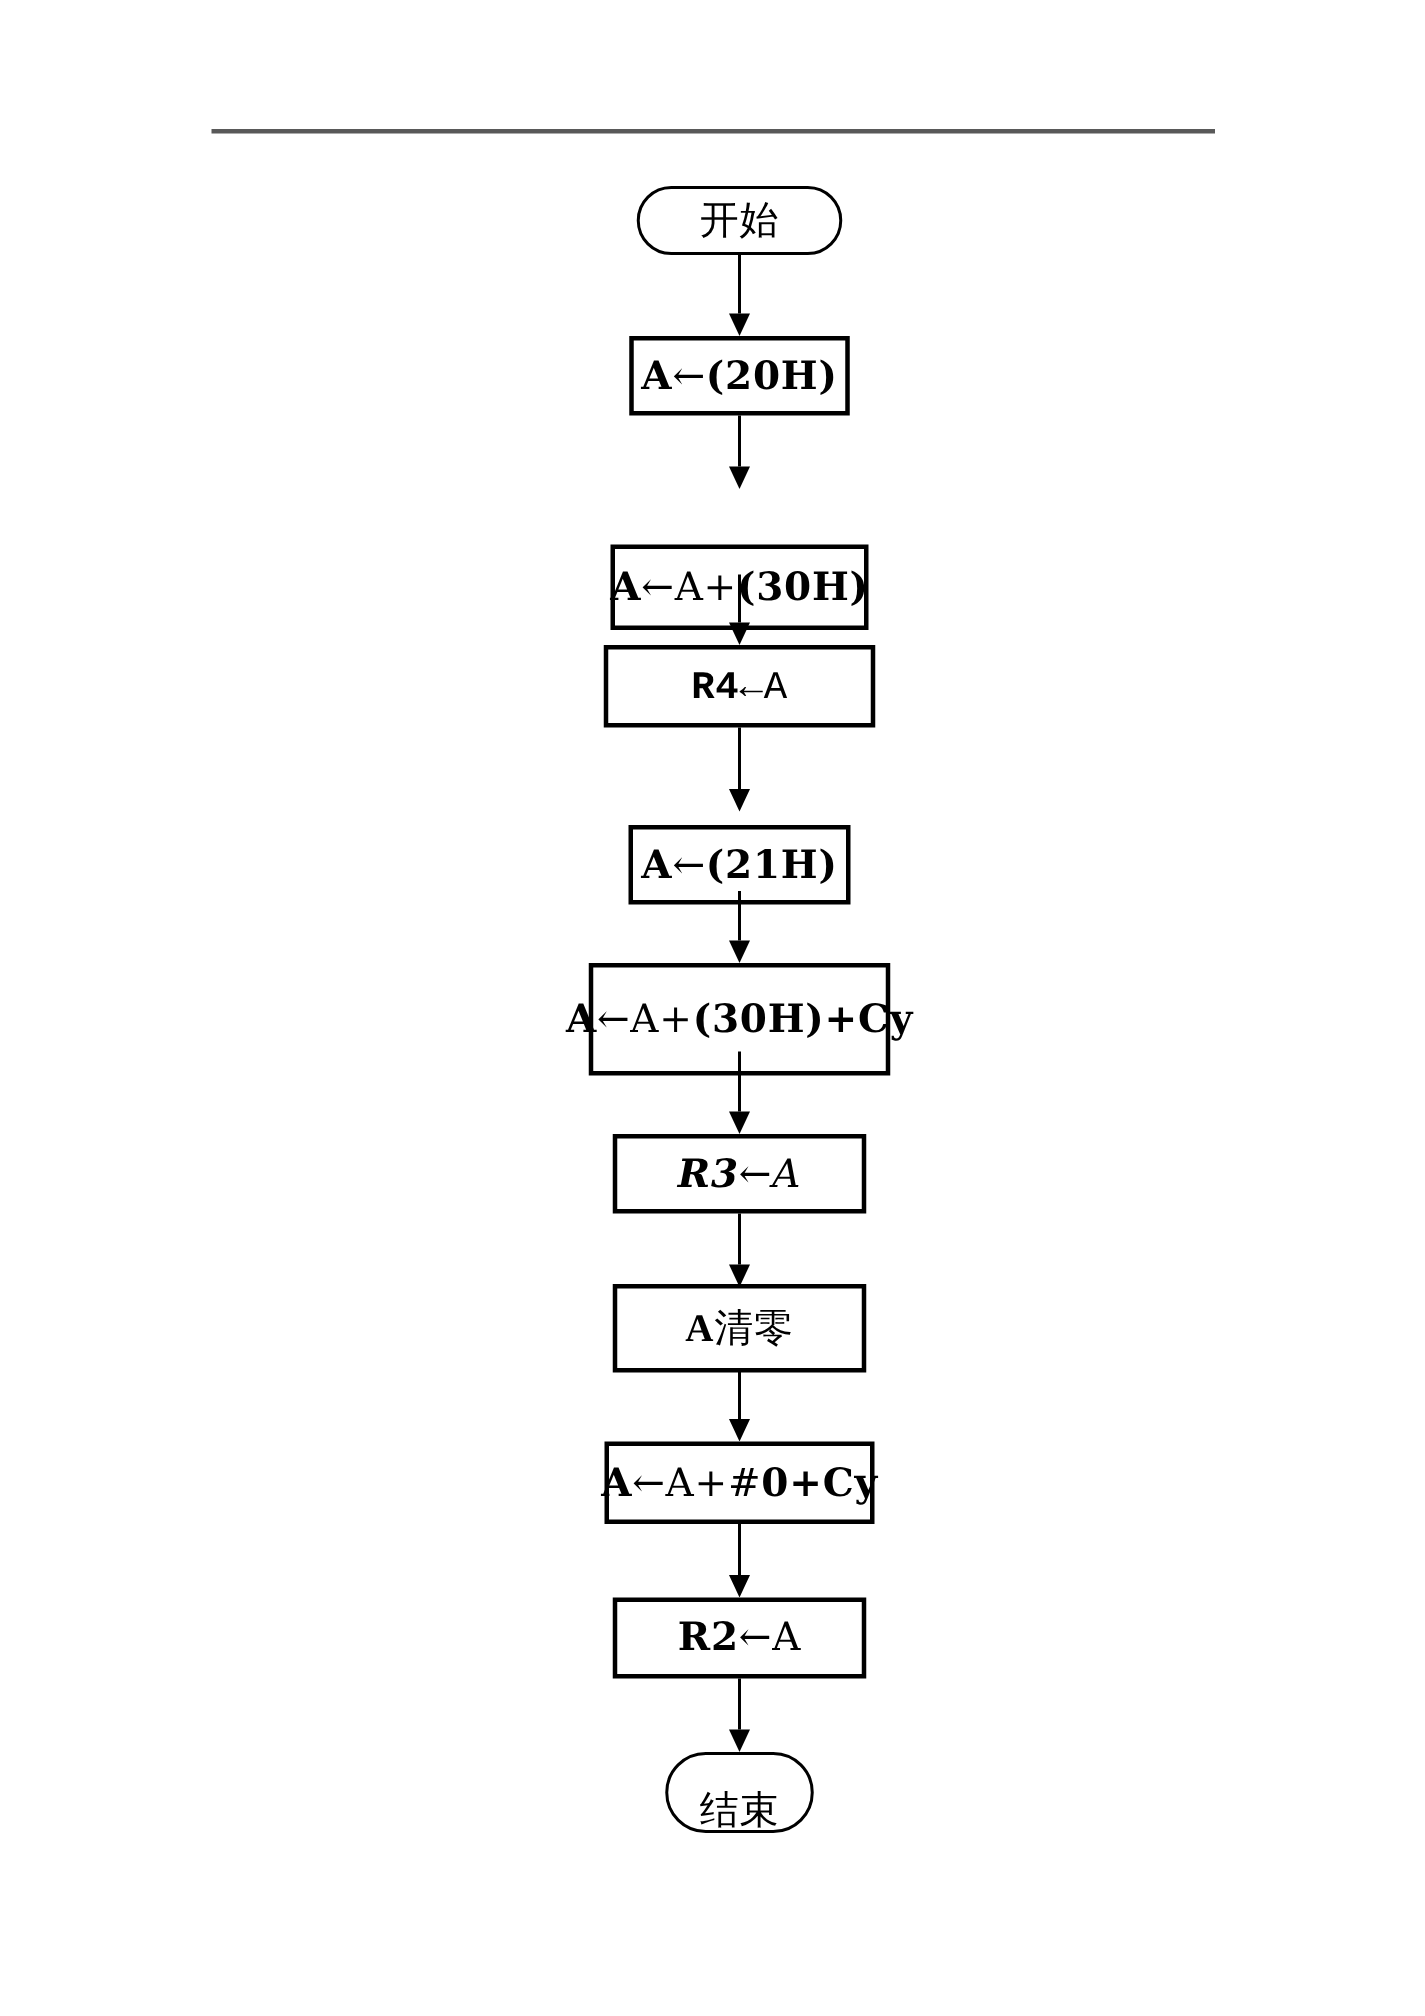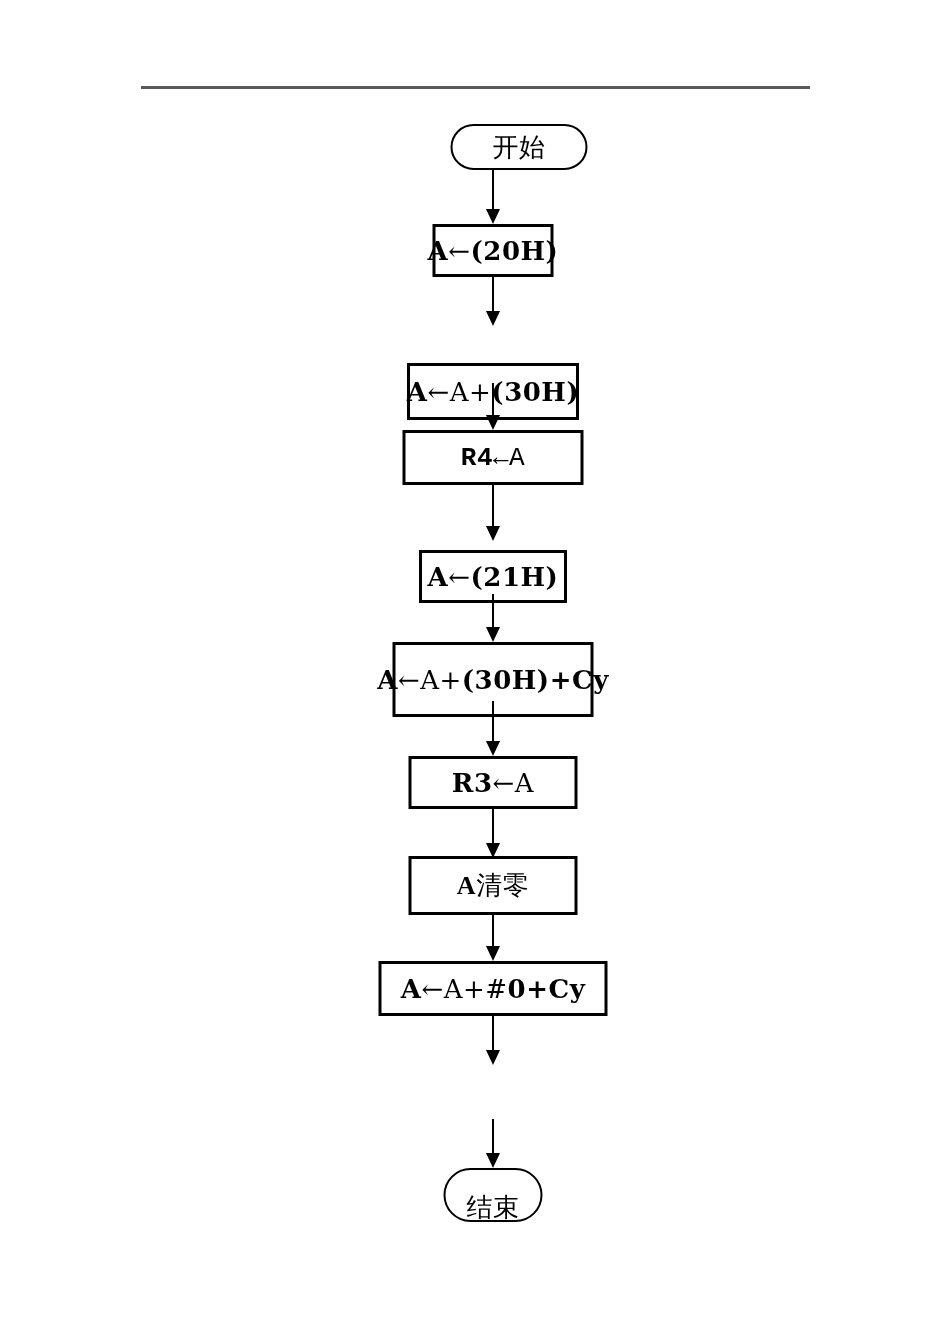--- a/index.html
+++ b/index.html
@@ -55,28 +55,28 @@
   }
   .connector .line { flex: 1; }
   .connector .head { width: 0; height: 0; }
 </style>
 </head>
 <body>
 
 <div class="page">
   <div class="header-rule" style="left: 141px; top: 86px; width: 669px; height: 3px; background: rgb(89, 89, 89);"></div>
   <div class="flowchart" id="flowchart">
-      <div class="flow-node terminal" style="left: 519px; top: 124px; width: 137px; height: 46px; border-color: rgb(0, 0, 0);">
+      <div class="flow-node terminal" style="left: 493px; top: 124px; width: 137px; height: 46px; border-color: rgb(0, 0, 0);">
         <span class="label"><span class="seg">开始</span></span>
       </div>
       <div class="connector" style="left: 493px; top: 170px; height: 54px;">
         <div class="line" style="width: 2px; background: rgb(0, 0, 0);"></div>
         <div class="head" style="border-left: 7.5px solid transparent; border-right: 7.5px solid transparent; border-top: 15px solid rgb(0, 0, 0);"></div>
       </div>
-      <div class="flow-node process" style="left: 493px; top: 224px; width: 121px; height: 53px; border-color: rgb(0, 0, 0);">
+      <div class="flow-node process" style="left: 493px; top: 224px; width: 147px; height: 53px; border-color: rgb(0, 0, 0);">
         <span class="label"><span class="seg seg-bold">A</span><span class="seg">←</span><span class="seg seg-bold">(20H)</span></span>
       </div>
       <div class="connector" style="left: 493px; top: 277px; height: 49px;">
         <div class="line" style="width: 2px; background: rgb(0, 0, 0);"></div>
         <div class="head" style="border-left: 7.5px solid transparent; border-right: 7.5px solid transparent; border-top: 15px solid rgb(0, 0, 0);"></div>
       </div>
       <div class="flow-node process" style="left: 493px; top: 326px; width: 172px; height: 57px; border-color: rgb(0, 0, 0); margin-top: 37px;">
         <span class="label"><span class="seg seg-bold">A</span><span class="seg">←A+</span><span class="seg seg-bold">(30H)</span></span>
       </div>
       <div class="connector" style="left: 493px; top: 383px; height: 47px;">
@@ -97,40 +97,43 @@
         <div class="line" style="width: 2px; background: rgb(0, 0, 0);"></div>
         <div class="head" style="border-left: 7.5px solid transparent; border-right: 7.5px solid transparent; border-top: 15px solid rgb(0, 0, 0);"></div>
       </div>
       <div class="flow-node process" style="left: 493px; top: 642px; width: 201px; height: 75px; border-color: rgb(0, 0, 0);">
         <span class="label"><span class="seg seg-bold">A</span><span class="seg">←A+</span><span class="seg seg-bold">(30H)+Cy</span></span>
       </div>
       <div class="connector" style="left: 493px; top: 701px; height: 55px;">
         <div class="line" style="width: 2px; background: rgb(0, 0, 0);"></div>
         <div class="head" style="border-left: 7.5px solid transparent; border-right: 7.5px solid transparent; border-top: 15px solid rgb(0, 0, 0);"></div>
       </div>
-      <div class="flow-node process" style="left: 493px; top: 756px; width: 169px; height: 53px; border-color: rgb(0, 0, 0);">
+      <div class="flow-node process" style="left: 493px; top: 756px; width: 169px; height: 53px; border-color: rgb(0, 0, 0); font-style: italic;">
         <span class="label"><span class="seg seg-bold">R3</span><span class="seg">←A</span></span>
       </div>
       <div class="connector" style="left: 493px; top: 809px; height: 49px;">
         <div class="line" style="width: 2px; background: rgb(0, 0, 0);"></div>
         <div class="head" style="border-left: 7.5px solid transparent; border-right: 7.5px solid transparent; border-top: 15px solid rgb(0, 0, 0);"></div>
       </div>
       <div class="flow-node process" style="left: 493px; top: 856px; width: 169px; height: 59px; border-color: rgb(0, 0, 0); font-family: Liberation Serif, serif;">
         <span class="label"><span class="seg seg-bold">A</span><span class="seg">清零</span></span>
       </div>
       <div class="connector" style="left: 493px; top: 913px; height: 48px;">
         <div class="line" style="width: 2px; background: rgb(0, 0, 0);"></div>
         <div class="head" style="border-left: 7.5px solid transparent; border-right: 7.5px solid transparent; border-top: 15px solid rgb(0, 0, 0);"></div>
       </div>
-      <div class="flow-node process" style="left: 493px; top: 961px; width: 229px; height: 55px; border-color: rgb(0, 0, 0);">
+      <div class="flow-node process" style="left: 493px; top: 961px; width: 180px; height: 55px; border-color: rgb(0, 0, 0);">
         <span class="label"><span class="seg seg-bold">A</span><span class="seg">←A+#</span><span class="seg seg-bold">0+Cy</span></span>
       </div>
       <div class="connector" style="left: 493px; top: 1016px; height: 49px;">
         <div class="line" style="width: 2px; background: rgb(0, 0, 0);"></div>
         <div class="head" style="border-left: 7.5px solid transparent; border-right: 7.5px solid transparent; border-top: 15px solid rgb(0, 0, 0);"></div>
+      </div>
+      <div class="flow-node process" style="left: 493px; top: 1065px; width: 169px; height: 54px; border-color: rgb(0, 0, 0);">
+        <span class="label"><span class="seg seg-bold">R2</span><span class="seg">←A</span></span>
       </div>
       <div class="connector" style="left: 493px; top: 1119px; height: 49px;">
         <div class="line" style="width: 2px; background: rgb(0, 0, 0);"></div>
         <div class="head" style="border-left: 7.5px solid transparent; border-right: 7.5px solid transparent; border-top: 15px solid rgb(0, 0, 0);"></div>
       </div>
       <div class="flow-node terminal" style="left: 493px; top: 1168px; width: 99px; height: 54px; border-color: rgb(0, 0, 0); align-items: flex-end;">
         <span class="label"><span class="seg">结束</span></span>
       </div>
     </div>
 </div>

